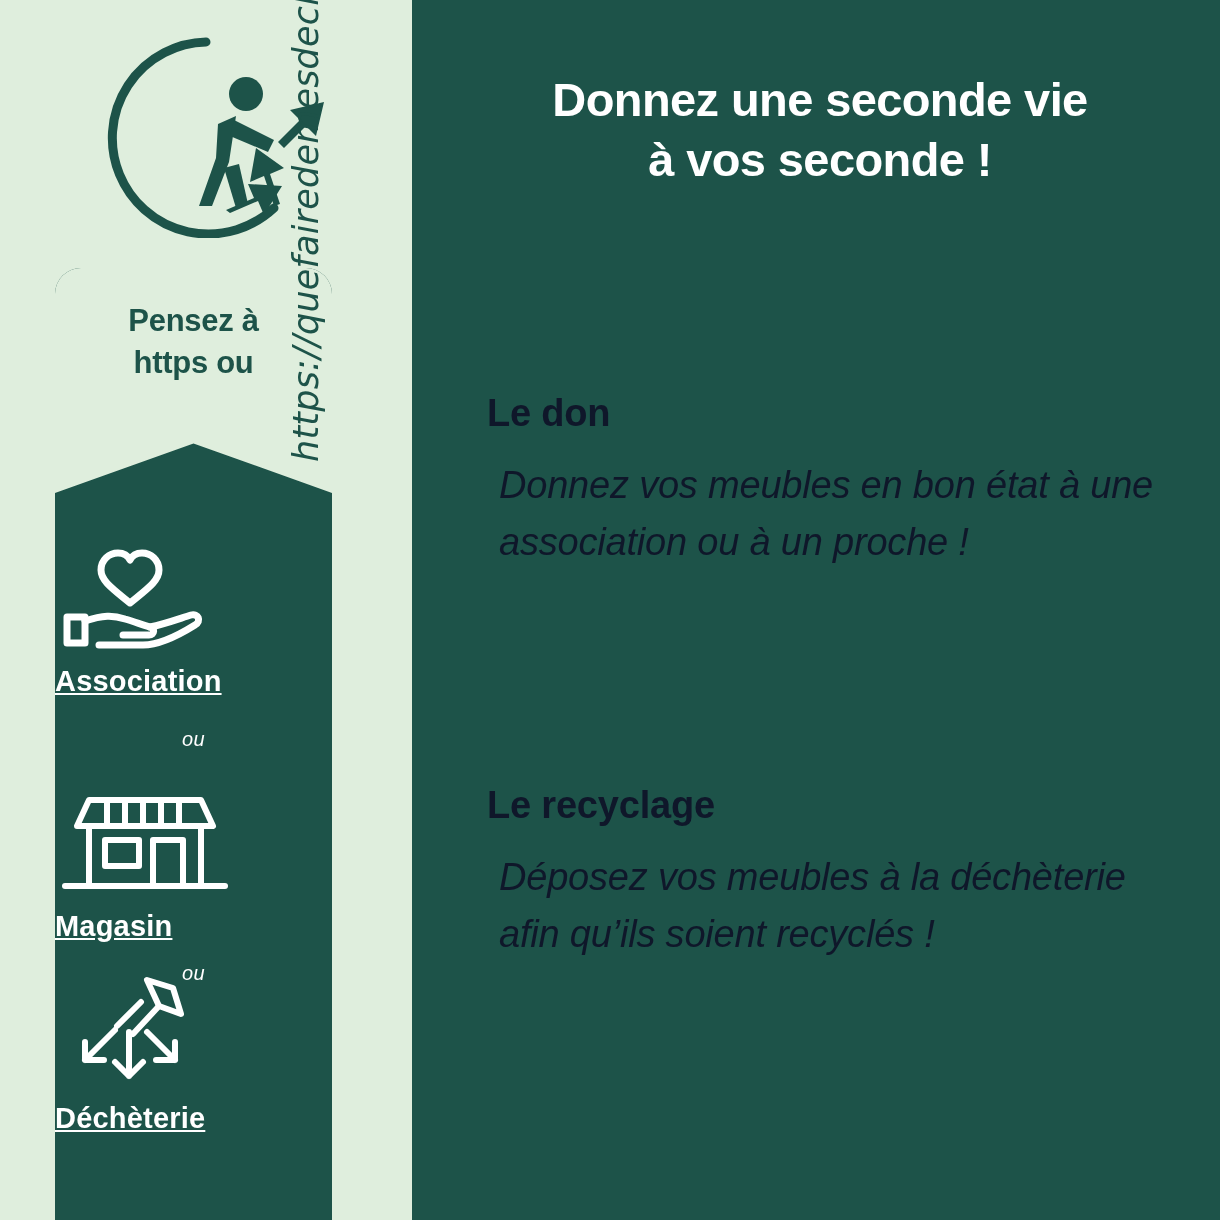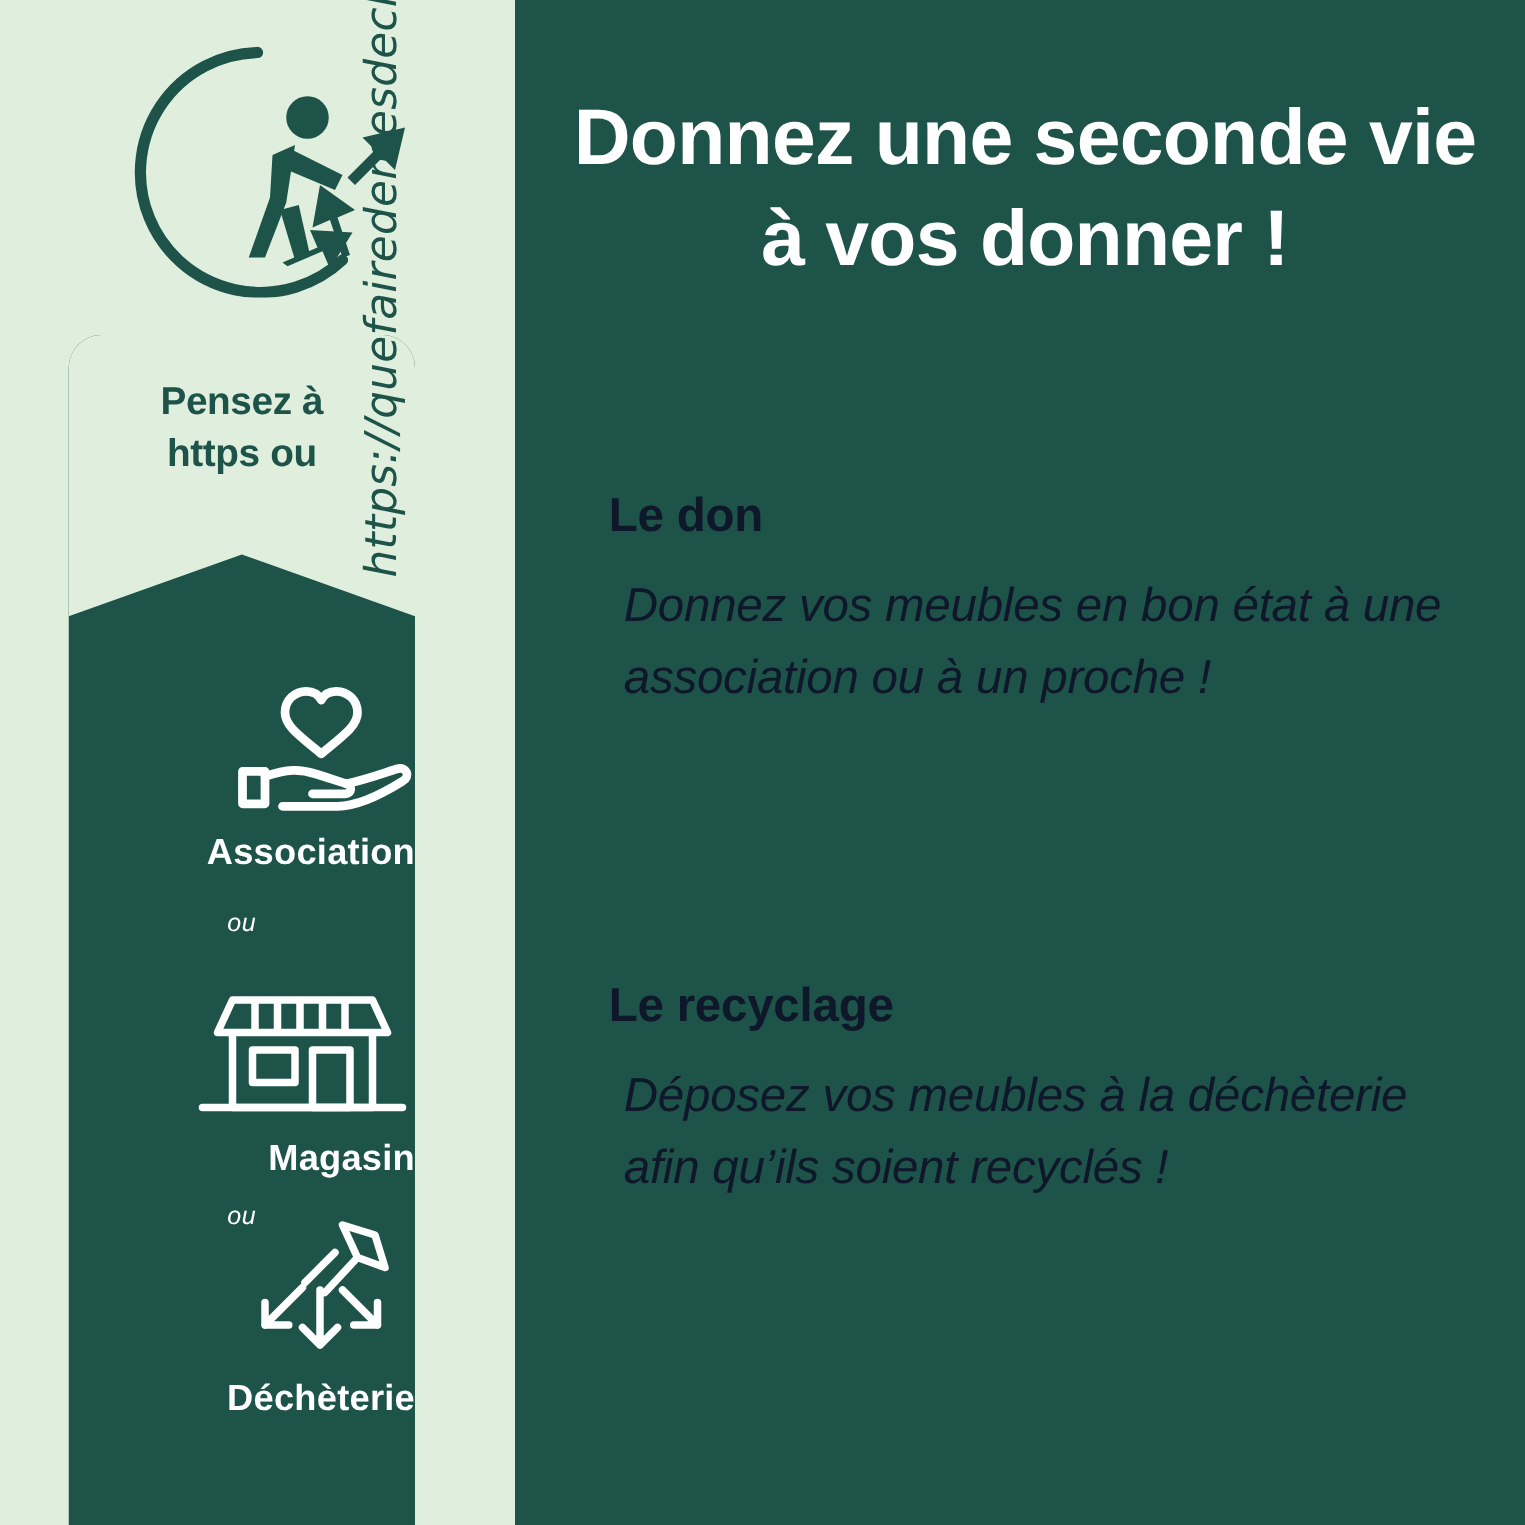--- a/index.html
+++ b/index.html
@@ -76,22 +76,23 @@
     font-weight: bold;
     font-size: 31px;
     line-height: 1.35;
     letter-spacing: -0.3px;
   }
   
   .step {
     position: absolute;
     left: 55px;
     width: 277px;
-    text-align: right;
+    text-align: left;
     color: #ffffff;
+    text-decoration: underline;
   }
   .step-icon {
     display: block;
     margin: 0 auto;
   }
   .step-label {
     display: block;
     font-weight: bold;
     font-size: 29px;
     letter-spacing: 0.2px;
@@ -129,21 +130,21 @@
   }
   
   .headline {
     position: absolute;
     left: 440px;
     top: 70px;
     width: 760px;
     text-align: center;
     color: #ffffff;
     font-weight: bold;
-    font-size: 63px;
+    font-size: 47px;
     line-height: 1.28;
     letter-spacing: -0.6px;
   }
   .section {
     position: absolute;
     left: 487px;
     width: 690px;
     color: #0f172a;
   }
   #section-don { top: 392px; }
@@ -240,21 +241,21 @@
         </g>
       </svg>
     </span>
     <span class="step-label">Déchèterie</span>
   </div>
 
   <div class="url-vertical">https://quefairedemesdechets.fr</div>
 
   <div class="headline">
     <div>Donnez une seconde vie</div>
-    <div>à vos donner !</div>
+    <div>à vos seconde !</div>
   </div>
 
   <div class="section" id="section-don">
     <p class="section-title">Le don</p>
     <p class="section-body">Donnez vos meubles en bon état à une association ou à un proche !</p>
   </div>
 
   <div class="section" id="section-recyclage">
     <p class="section-title">Le recyclage</p>
     <p class="section-body">Déposez vos meubles à la déchèterie afin qu’ils soient recyclés !</p>

